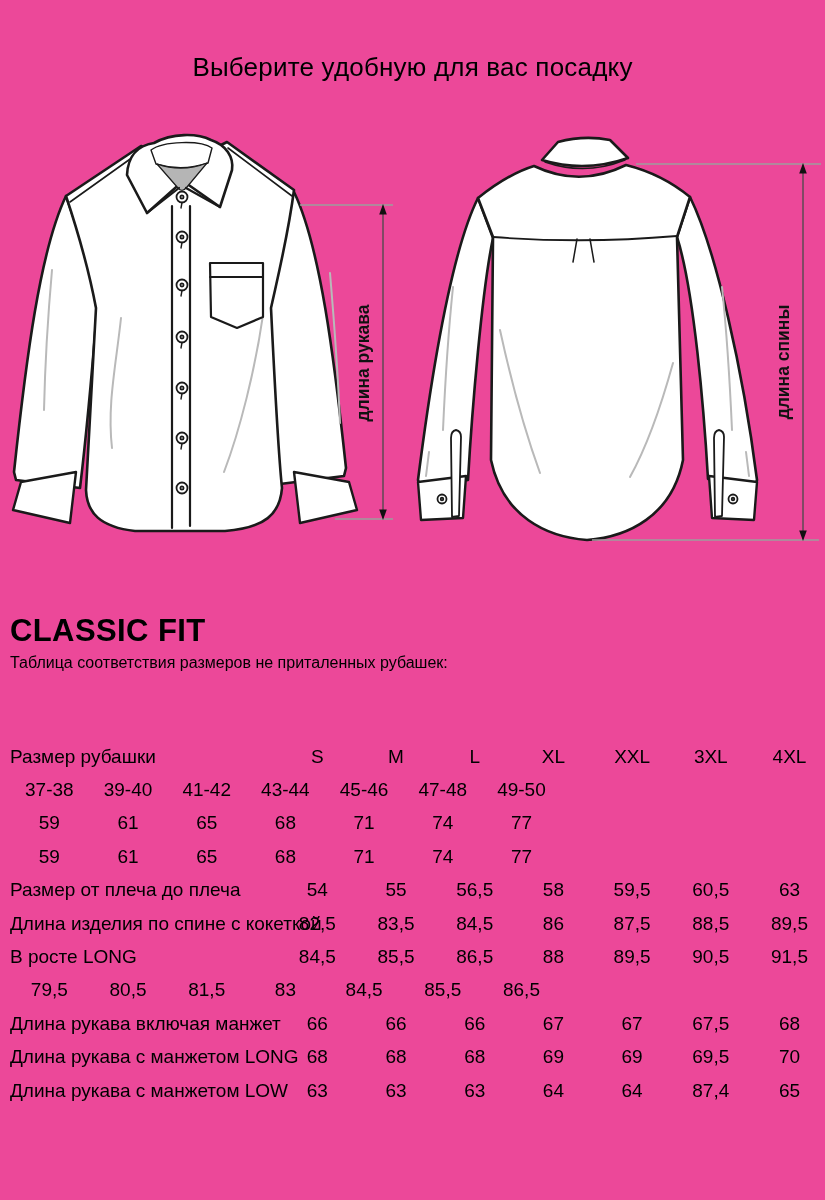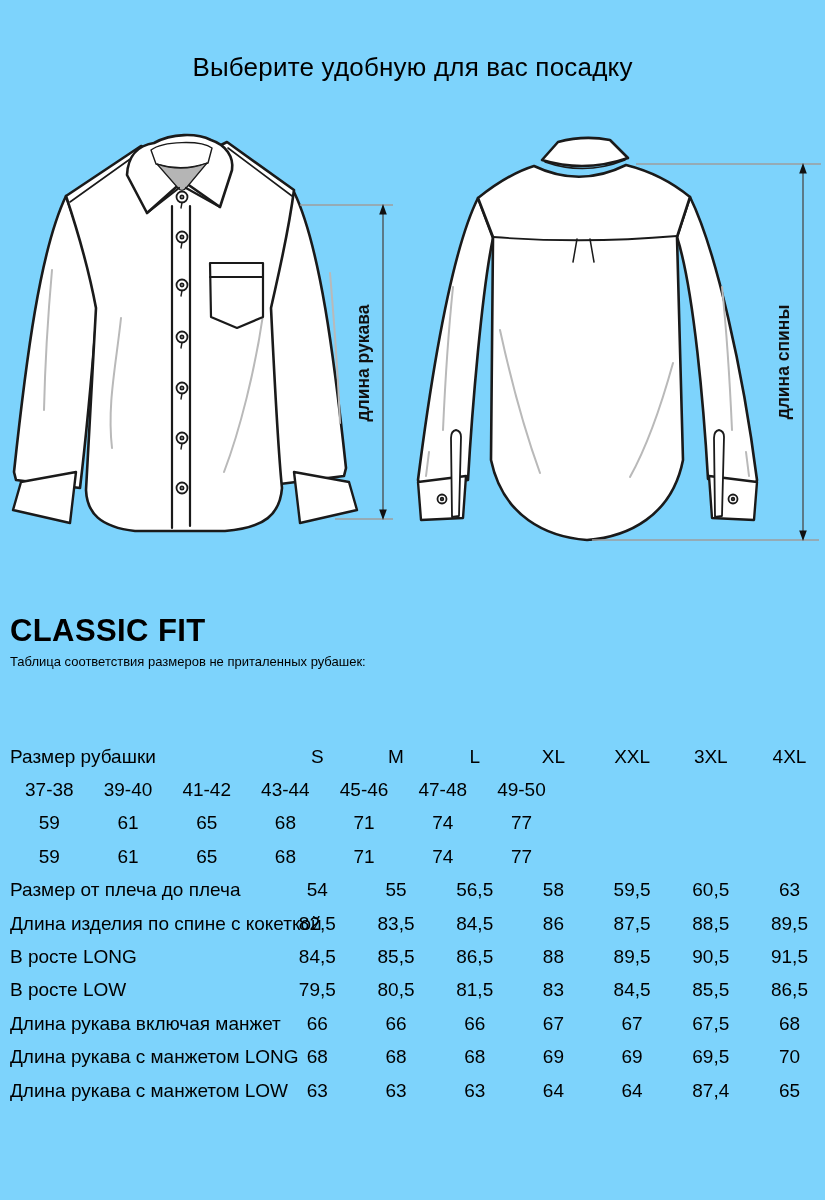--- a/index.html
+++ b/index.html
@@ -1,22 +1,22 @@
 <!DOCTYPE html>
 <html><head>
 <meta charset="utf-8">
 <style>
   html,body{margin:0;padding:0;background:#fff;}
-  .page{position:relative;width:825px;height:1200px;background:#7dd3fc;overflow:hidden;
+  .page{position:relative;width:825px;height:1200px;background:#ec4899;overflow:hidden;
         font-family:"Liberation Sans",sans-serif;color:#000;}
   .title{position:absolute;top:52px;left:0;width:825px;text-align:center;
          font-size:26px;font-weight:400;letter-spacing:.2px;}
   .illustration{position:absolute;top:120px;left:0;}
   .fit-heading{position:absolute;top:613px;left:10px;font-size:31px;font-weight:700;letter-spacing:.4px;}
-  .subtitle{position:absolute;top:654px;left:10px;font-size:13px;font-weight:400;}
+  .subtitle{position:absolute;top:654px;left:10px;font-size:16px;font-weight:400;}
   .size-table{position:absolute;top:740px;left:10px;width:815px;font-size:19px;}
   .t-row{display:flex;height:33.4px;align-items:center;}
   .t-label{width:268px;white-space:nowrap;text-align:left;flex:0 0 268px;}
   .t-val{width:78.7px;flex:0 0 78.7px;text-align:center;white-space:nowrap;}
   svg text{font-family:"Liberation Sans",sans-serif;}
   .dim-label{font-size:17.5px;font-weight:700;fill:#111;}
 </style>
 </head>
 <body>
 
@@ -244,21 +244,20 @@
       <div class="t-val">84,5</div>
       <div class="t-val">85,5</div>
       <div class="t-val">86,5</div>
       <div class="t-val">88</div>
       <div class="t-val">89,5</div>
       <div class="t-val">90,5</div>
       <div class="t-val">91,5</div>
     </div>
 
     <div class="t-row">
-      <div class="t-label">В росте LOW</div>
       <div class="t-val">79,5</div>
       <div class="t-val">80,5</div>
       <div class="t-val">81,5</div>
       <div class="t-val">83</div>
       <div class="t-val">84,5</div>
       <div class="t-val">85,5</div>
       <div class="t-val">86,5</div>
     </div>
 
     <div class="t-row">

